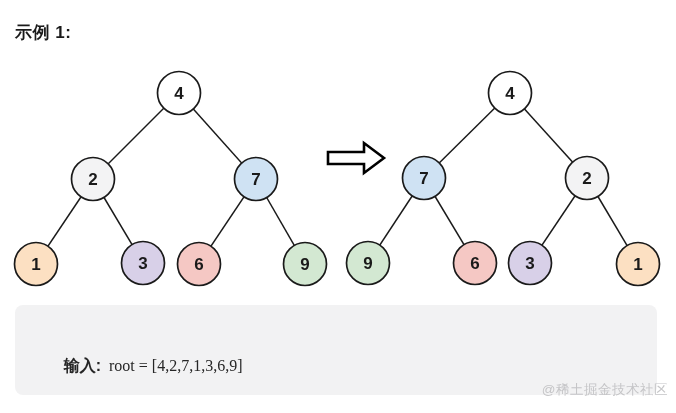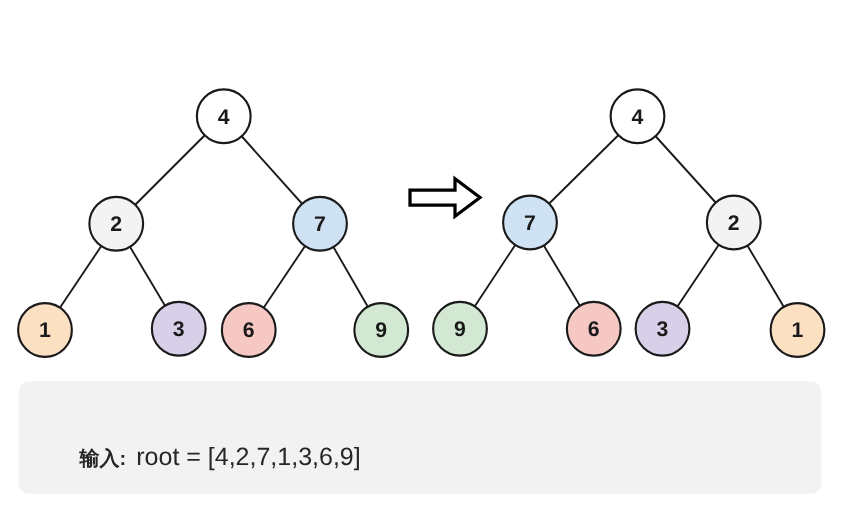--- a/index.html
+++ b/index.html
@@ -67,37 +67,38 @@
     font-size: 16px;
     color: #262626;
   }
   .code-label {
     font-family: "Liberation Sans", sans-serif;
     font-weight: 700;
     margin-right: 8px;
     text-align: right;
   }
   .code-text {
-    font-family: Liberation Sans, sans-serif;
-    font-size: 20px;
+    font-family: Liberation Serif, serif;
+    font-size: 16px;
   }
   .watermark {
     position: absolute;
     right: 8px;
     top: 381px;
     font-size: 13.5px;
     color: #c5c5c7;
     letter-spacing: 0.5px;
   }
 </style>
 </head>
 <body>
 
 <div class="canvas">
 
+  <div class="page-title">示例 1:</div>
 
   <svg class="diagram-svg" width="676" height="305" viewBox="0 0 676 305">
 
     <g>
       <line class="edge" x1="179" y1="93" x2="93" y2="179"></line>
       <line class="edge" x1="179" y1="93" x2="256" y2="179"></line>
       <line class="edge" x1="93" y1="179" x2="36" y2="264"></line>
       <line class="edge" x1="93" y1="179" x2="143" y2="263"></line>
       <line class="edge" x1="256" y1="179" x2="199" y2="264"></line>
       <line class="edge" x1="256" y1="179" x2="305" y2="264"></line>
@@ -179,14 +180,15 @@
 
   <div class="code-block">
     <div class="code-line">
       <span class="code-label">输入:</span><span class="code-text">root = [4,2,7,1,3,6,9]</span>
     </div>
     <div class="code-line">
       
     </div>
   </div>
 
+  <div class="watermark">@稀土掘金技术社区</div>
 
 </div>
 
 </body></html>

